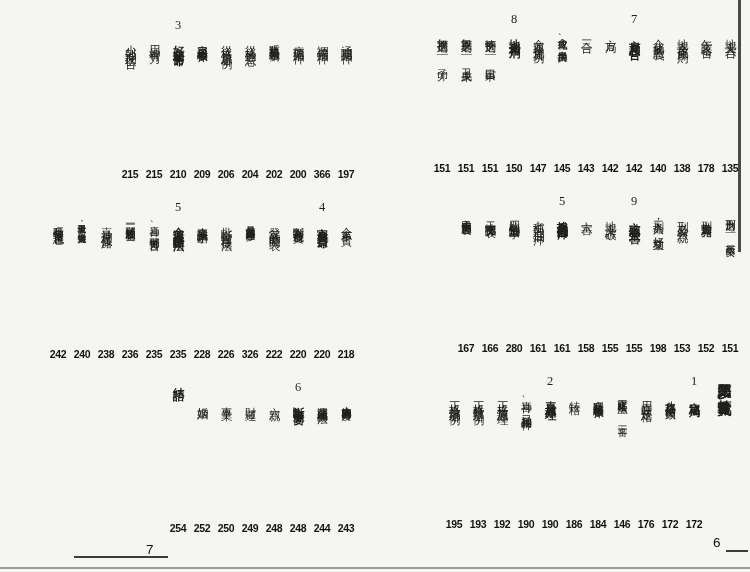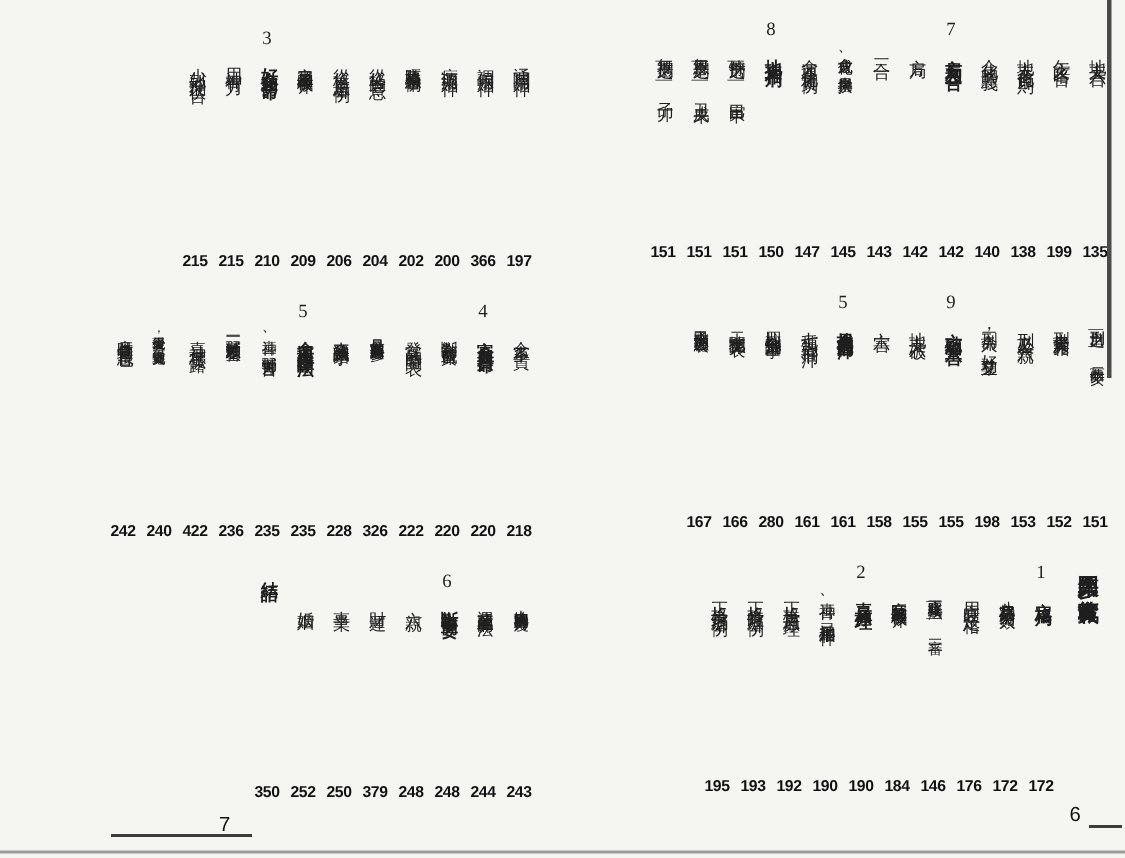--- a/index.html
+++ b/index.html
@@ -161,20 +161,25 @@
           <div class="title">發富的時間表</div>
           <div class="pagenum">222</div>
         </div>
         <div class="col">
           <div class="secnum"></div>
           <div class="title len-l">是貧是富必須命運同參</div>
           <div class="pagenum">326</div>
         </div>
         <div class="col">
           <div class="secnum"></div>
+          <div class="title">批斷貧富捷法</div>
+          <div class="pagenum">226</div>
+        </div>
+        <div class="col">
+          <div class="secnum"></div>
           <div class="title len-m">李嘉誠的八字錯了</div>
           <div class="pagenum">228</div>
         </div>
         <div class="col head">
           <div class="secnum">5</div>
           <div class="title">命運吉凶斷法</div>
           <div class="pagenum">235</div>
         </div>
         <div class="col">
           <div class="secnum"></div>
@@ -182,21 +187,21 @@
           <div class="pagenum">235</div>
         </div>
         <div class="col">
           <div class="secnum"></div>
           <div class="title len-l">一輔一弱才可以制忌生喜</div>
           <div class="pagenum">236</div>
         </div>
         <div class="col">
           <div class="secnum"></div>
           <div class="title">喜神忌孤露</div>
-          <div class="pagenum">422</div>
+          <div class="pagenum">238</div>
         </div>
         <div class="col">
           <div class="secnum"></div>
           <div class="title len-xl">現象從天干看，實力從地支尋</div>
           <div class="pagenum">240</div>
         </div>
         <div class="col">
           <div class="secnum"></div>
           <div class="title len-m">身旺傷官見官也忌</div>
           <div class="pagenum">242</div>
@@ -219,52 +224,52 @@
           <div class="pagenum">248</div>
         </div>
         <div class="col">
           <div class="secnum"></div>
           <div class="title">六親</div>
           <div class="pagenum">248</div>
         </div>
         <div class="col">
           <div class="secnum"></div>
           <div class="title">財運</div>
-          <div class="pagenum">379</div>
+          <div class="pagenum">249</div>
         </div>
         <div class="col">
           <div class="secnum"></div>
           <div class="title">事業</div>
           <div class="pagenum">250</div>
         </div>
         <div class="col">
           <div class="secnum"></div>
           <div class="title">婚姻</div>
           <div class="pagenum">252</div>
         </div>
         <div class="col head raised">
           <div class="title">結語</div>
-          <div class="pagenum">350</div>
+          <div class="pagenum">254</div>
         </div>
       </div>
     <div class="folio-rule rule-left"></div>
     <div class="folio folio-left-num">7</div>
   </div>
 
   <div class="page page-right">
     <div class="band rp1">
         <div class="col">
           <div class="secnum"></div>
           <div class="title">地支六合</div>
           <div class="pagenum">135</div>
         </div>
         <div class="col">
           <div class="secnum"></div>
           <div class="title">午亥暗合</div>
-          <div class="pagenum">199</div>
+          <div class="pagenum">178</div>
         </div>
         <div class="col">
           <div class="secnum"></div>
           <div class="title">地支合化原則</div>
           <div class="pagenum">138</div>
         </div>
         <div class="col">
           <div class="secnum"></div>
           <div class="title">合化的意義</div>
           <div class="pagenum">140</div>
@@ -400,20 +405,25 @@
         <div class="col">
           <div class="secnum"></div>
           <div class="title len-l">定正格衰旺法——三審</div>
           <div class="pagenum">146</div>
         </div>
         <div class="col">
           <div class="secnum"></div>
           <div class="title len-m">定衰旺的最後板斧</div>
           <div class="pagenum">184</div>
         </div>
+        <div class="col">
+          <div class="secnum"></div>
+          <div class="title">特格</div>
+          <div class="pagenum">186</div>
+        </div>
         <div class="col head">
           <div class="secnum">2</div>
           <div class="title">喜忌原理</div>
           <div class="pagenum">190</div>
         </div>
         <div class="col">
           <div class="secnum"></div>
           <div class="title len-m">喜神、忌神和用神</div>
           <div class="pagenum">190</div>
         </div>

